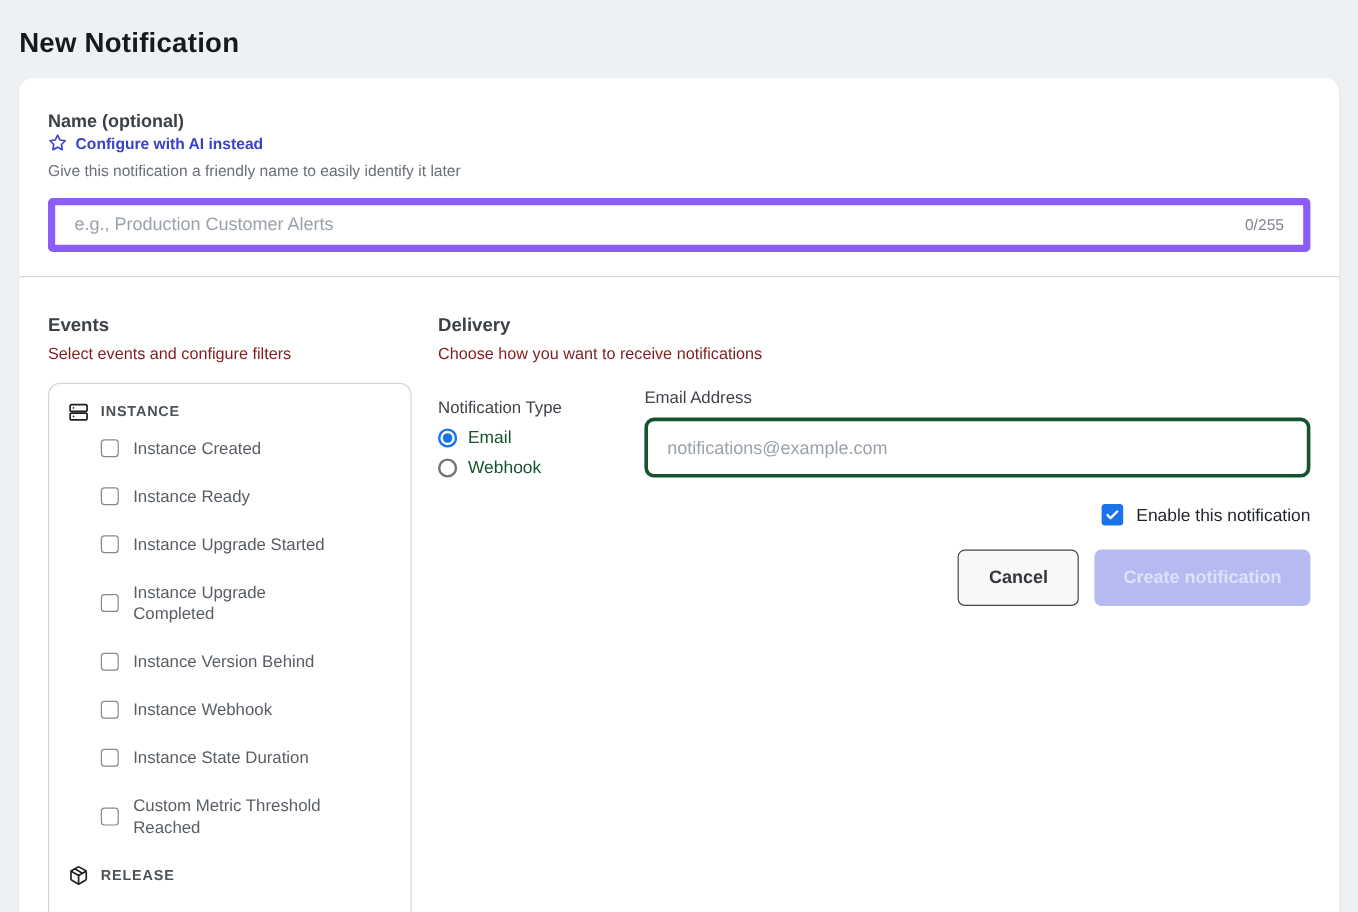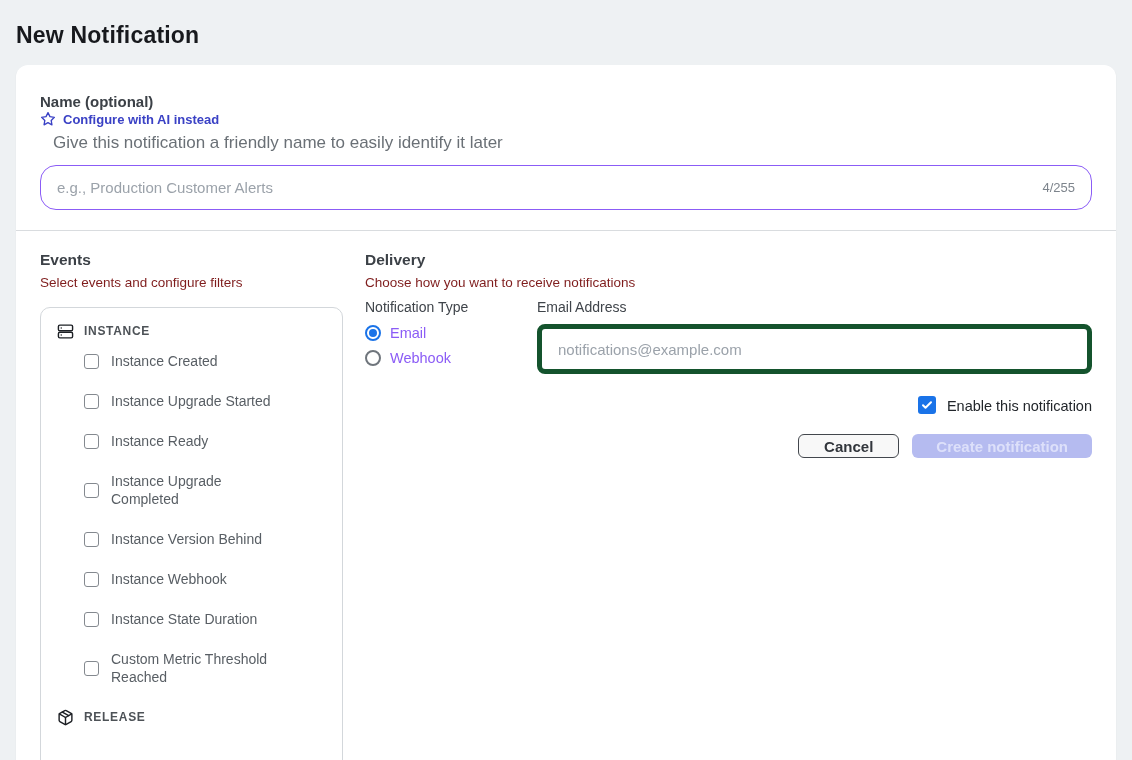--- a/index.html
+++ b/index.html
@@ -24,35 +24,35 @@
     min-height: 720px;
   }
   .card-top { padding: 28px 24px 20px 24px; }
   .top-row { display: flex; justify-content: space-between; align-items: flex-start; flex-direction: column; }
   .name-label { font-size: 15px; font-weight: 700; color: #3c4147; line-height: 18px; }
   .ai-link {
     display: flex; align-items: center; gap: 7px;
     color: #3a41c5; font-size: 13px; font-weight: 600; cursor: pointer;
   }
   .ai-link svg { width: 16px; height: 16px; display: block; }
-  .name-desc { font-size: 17px; color: #6a7076; margin-top: 8px; line-height: 16px; margin-left: 13px; }
+  .name-desc { font-size: 13px; color: #6a7076; margin-top: 8px; line-height: 16px; }
   .name-input {
     margin-top: 14px; height: 45px;
-    border: 1px solid #8b5cf6; border-radius: 16px;
+    border: 6px solid #8b5cf6; border-radius: 4px;
     display: flex; align-items: center; padding: 0 16px;
     background: #fff;
   }
   .name-input .placeholder { flex: 1; font-size: 15px; color: #9ba2aa; }
   .name-input .counter { font-size: 13px; color: #7d848c; }
   .divider { border-top: 1px solid #d9dcdf; }
 
   .columns { display: flex; padding: 20px 24px; gap: 22px; align-items: flex-start; }
   .col-left { width: 303px; flex: none; }
   .col-right { flex: 1; min-width: 0; }
-  .section-h { font-size: 15.5px; font-weight: 700; color: #3c4147; line-height: 18px; }
+  .section-h { font-size: 15.5px; font-weight: 700; color: #3c4147; line-height: 18px; margin-top: 12px; }
   .section-sub { font-size: 13.5px; color: #7f1d1d; margin-top: 6px; line-height: 16px; }
 
   .events-panel {
     margin-top: 16px;
     border: 1px solid #d3d7db;
     border-radius: 10px;
     padding: 14px 16px;
     height: 520px;
     overflow: hidden;
   }
@@ -65,54 +65,54 @@
   .event-item {
     display: flex; align-items: center; gap: 12px;
     margin: 0 0 22px 27px; cursor: pointer;
   }
   .cb {
     width: 15px; height: 15px; flex: none;
     border: 1.5px solid #84898f; border-radius: 3px; background: #fff;
   }
   .event-label { font-size: 14px; color: #585e64; line-height: 18px; max-width: 175px; }
 
-  .delivery-row { display: flex; margin-top: 8px; }
+  .delivery-row { display: flex; margin-top: 20px; align-items: flex-end; }
   .ntype-col { width: 172px; flex: none; }
   .field-label { font-size: 14px; color: #3f444a; font-weight: 500; line-height: 17px; }
   .radio-row { display: flex; align-items: center; gap: 9px; margin-top: 9px; cursor: pointer; }
   .radio { width: 16px; height: 16px; border-radius: 50%; flex: none; position: relative; }
   .radio.on { border: 2px solid #1a73e8; }
   .radio.on::after {
     content: ""; position: absolute; inset: 2px;
     background: #1a73e8; border-radius: 50%;
   }
   .radio.off { border: 2px solid #6f757c; }
-  .radio-label { font-size: 14.5px; color: #8b5cf6; }
+  .radio-label { font-size: 14.5px; color: #14532d; }
   .email-col { flex: 1; min-width: 0; }
   .email-input {
     margin-top: 8px; height: 50px;
-    border: 5px solid #14532d; border-radius: 8px;
+    border: 3px solid #14532d; border-radius: 8px;
     display: flex; align-items: center; padding: 0 16px;
   }
   .email-input .placeholder { font-size: 15px; color: #9ba2aa; }
 
   .enable-row {
     display: flex; justify-content: flex-end; align-items: flex-end;
     gap: 11px; margin-top: 22px;
   }
   .cb-on {
     width: 18px; height: 18px; border-radius: 3px; background: #1a73e8;
     display: flex; align-items: center; justify-content: center; flex: none;
   }
   .cb-on svg { width: 12px; height: 12px; display: block; }
   .enable-label { font-size: 14.5px; color: #22262b; }
 
   .btn-row { display: flex; justify-content: flex-end; gap: 13px; margin-top: 20px; }
   .btn {
-    height: 24px; border-radius: 6px; font-size: 15px; font-weight: 700;
+    height: 47px; border-radius: 6px; font-size: 15px; font-weight: 700;
     display: flex; align-items: center; justify-content: center;
     font-family: inherit; cursor: pointer;
   }
   .btn-cancel {
     padding: 0 25px; background: #f8f8f8;
     border: 1.5px solid #43474d; color: #32363c;
   }
   .btn-create {
     padding: 0 24px; background: #b5bbf0; border: none;
     color: #dde0fa; cursor: default;
@@ -133,21 +133,21 @@
           <svg viewBox="0 0 24 24" fill="none" stroke="#3a41c5" stroke-width="2" stroke-linejoin="round" stroke-linecap="round">
             <path d="M12 2.5l2.95 5.98 6.6.96-4.78 4.66 1.13 6.58L12 17.57l-5.9 3.11 1.13-6.58-4.78-4.66 6.6-.96L12 2.5z"></path>
           </svg>
         </span>
         <span>Configure with AI instead</span>
       </div>
     </div>
     <div class="name-desc">Give this notification a friendly name to easily identify it later</div>
     <div class="name-input">
       <span class="placeholder">e.g., Production Customer Alerts</span>
-      <span class="counter">4/255</span>
+      <span class="counter">0/255</span>
     </div>
   </div>
 
   <div class="divider"></div>
 
   <div class="columns">
 
     <div class="col-left">
       <div class="section-h">Events</div>
       <div class="section-sub">Select events and configure filters</div>
@@ -165,25 +165,25 @@
           </span>
           <span class="group-label">INSTANCE</span>
         </div>
 
         <div class="event-item">
           <span class="cb"></span>
           <span class="event-label">Instance Created</span>
         </div>
         <div class="event-item">
           <span class="cb"></span>
+          <span class="event-label">Instance Ready</span>
+        </div>
+        <div class="event-item">
+          <span class="cb"></span>
           <span class="event-label">Instance Upgrade Started</span>
-        </div>
-        <div class="event-item">
-          <span class="cb"></span>
-          <span class="event-label">Instance Ready</span>
         </div>
         <div class="event-item">
           <span class="cb"></span>
           <span class="event-label">Instance Upgrade Completed</span>
         </div>
         <div class="event-item">
           <span class="cb"></span>
           <span class="event-label">Instance Version Behind</span>
         </div>
         <div class="event-item">

